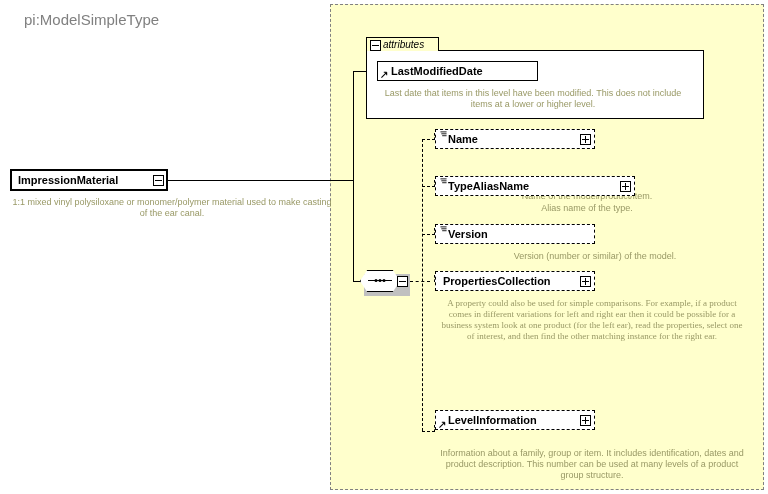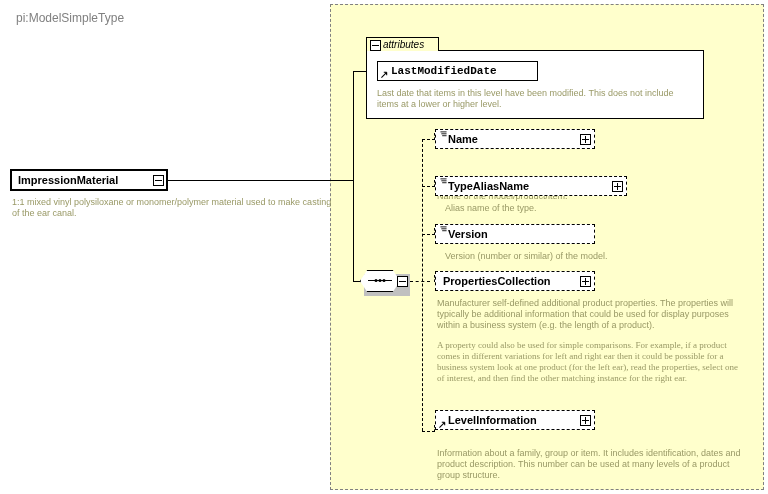--- a/index.html
+++ b/index.html
@@ -84,39 +84,40 @@
     background: #000000;
   }
 
   
   .desc {
     position: absolute;
     font-size: 9px;
     color: #999966;
     line-height: 11px;
     font-family: "Liberation Sans", sans-serif;
+    text-align: center;
   }
   .desc p { margin: 0 0 9px 0; }
   .desc p:last-child { margin-bottom: 0; font-family: Liberation Serif, serif; }
 
   
   #type-container {
     left: 330px;
     top: 4px;
     width: 434px;
     height: 486px;
     background: #ffffcc;
     border: 1px dashed #808080;
     box-sizing: border-box;
   }
   #type-name {
     position: absolute;
-    left: 16px;
+    left: 24px;
     top: 11px;
-    font-size: 12px;
+    font-size: 15px;
     color: #808080;
   }
 
   
   #attr-panel {
     left: 366px;
     top: 37px;
     width: 338px;
     height: 82px;
   }
@@ -150,21 +151,20 @@
     left: 3px;
     top: 2px;
   }
 
   
   #attr-node {
     left: 377px;
     top: 61px;
     width: 161px;
     height: 20px;
-    font-family: Liberation Mono, monospace;
   }
   .attr-box {
     position: absolute;
     left: 0; top: 0;
     width: 100%; height: 100%;
     background: #ffffff;
     border: 1.5px solid #000000;
     box-sizing: border-box;
   }
   .attr-icon {
@@ -332,53 +332,52 @@
   <svg class="el-icon" viewBox="0 0 8 8">
     <line x1="0.5" y1="1" x2="7.5" y2="1" stroke="#000" stroke-width="1"></line>
     <line x1="1.5" y1="3.2" x2="7.5" y2="3.2" stroke="#000" stroke-width="1"></line>
     <line x1="2.5" y1="5.4" x2="7.5" y2="5.4" stroke="#000" stroke-width="1"></line>
   </svg>
   <div class="el-label">Name</div>
   <div class="expander plus"></div>
 </div>
 <div class="desc" style="left:437px; top:156px; width:300px;margin-top:35px;">Name of the model/product/item.</div>
 
-<div class="el-node" style="left:435px; top:176px; width:192px; height:20px;">
+<div class="el-node" style="left:435px; top:176px; width:192px; height:20px;padding-left:8px;">
   <div class="node-shadow"></div>
   <div class="el-box"></div>
   <svg class="el-icon" viewBox="0 0 8 8">
     <line x1="0.5" y1="1" x2="7.5" y2="1" stroke="#000" stroke-width="1"></line>
     <line x1="1.5" y1="3.2" x2="7.5" y2="3.2" stroke="#000" stroke-width="1"></line>
     <line x1="2.5" y1="5.4" x2="7.5" y2="5.4" stroke="#000" stroke-width="1"></line>
   </svg>
   <div class="el-label">TypeAliasName</div>
   <div class="expander plus"></div>
 </div>
-<div class="desc" style="left:437px; top:203px; width:300px;margin-left:8px;">Alias name of the type.</div>
+<div class="desc" style="left:437px; top:203px; width:300px;">Alias name of the type.</div>
 
 <div class="el-node" style="left:435px; top:224px; width:160px; height:20px;">
   <div class="node-shadow"></div>
   <div class="el-box"></div>
   <svg class="el-icon" viewBox="0 0 8 8">
     <line x1="0.5" y1="1" x2="7.5" y2="1" stroke="#000" stroke-width="1"></line>
     <line x1="1.5" y1="3.2" x2="7.5" y2="3.2" stroke="#000" stroke-width="1"></line>
     <line x1="2.5" y1="5.4" x2="7.5" y2="5.4" stroke="#000" stroke-width="1"></line>
   </svg>
   <div class="el-label">Version</div>
 </div>
 <div class="desc" style="left:437px; top:251px; width:300px;margin-left:8px;">Version (number or similar) of the model.</div>
 
 <div class="el-node" style="left:435px; top:271px; width:160px; height:20px;">
   <div class="node-shadow"></div>
   <div class="el-box"></div>
   <div class="el-label" style="left:8px;">PropertiesCollection</div>
   <div class="expander plus"></div>
 </div>
 <div class="desc" style="left:437px; top:298px; width:310px;">
-  <p>Manufacturer self-defined additional product properties.  The properties will typically be additional information that could be used for display purposes within a business system (e.g. the length of a product).</p>
   <p>A property could also be used for simple comparisons.  For example, if a product comes in different variations for left and right ear then it could be possible for a business system look at one product (for the left ear), read the properties, select one of interest, and then find the other matching instance for the right ear.</p>
 </div>
 
 <div class="el-node" style="left:435px; top:410px; width:160px; height:20px;">
   <div class="node-shadow"></div>
   <div class="el-box"></div>
   <svg class="el-icon" style="top:auto; bottom:2px; left:4px;" viewBox="0 0 8 8">
     <path d="M0.5 7.5 L6.5 1.5 M6.5 1.5 L3.2 1.5 M6.5 1.5 L6.5 4.8" stroke="#000" stroke-width="1.2" fill="none"></path>
   </svg>
   <div class="el-label">LevelInformation</div>

